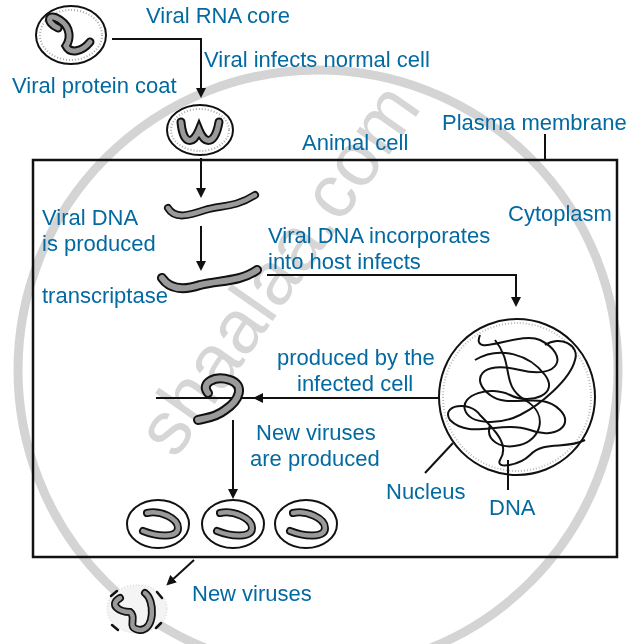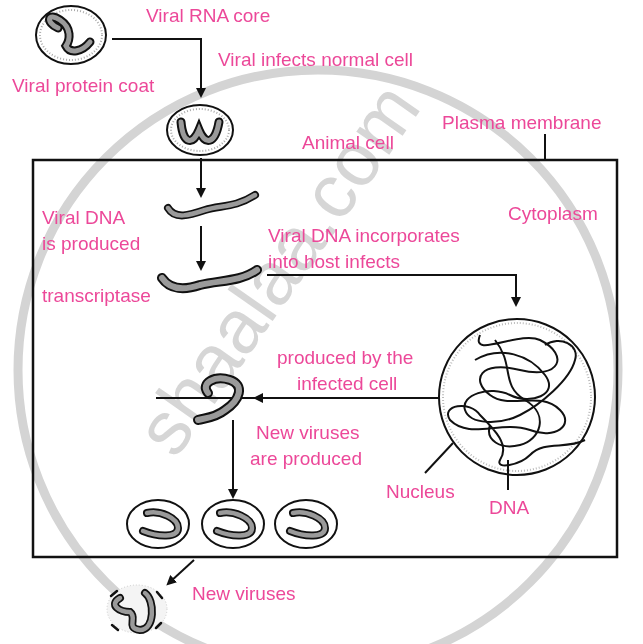--- a/index.html
+++ b/index.html
@@ -1,19 +1,19 @@
 <!DOCTYPE html>
 <html><head>
   <meta charset="utf-8">
   <style>
     html, body { margin: 0; padding: 0; background: #ffffff; }
     body { width: 643px; height: 644px; position: relative; overflow: hidden;
       font-family: "Liberation Sans", sans-serif; color: #111; }
     #stage { position: absolute; left: 0; top: 0; width: 643px; height: 644px; }
-    .lbl { position: absolute; font-size: 19px; line-height: 23px; color: #ec4899; white-space: nowrap;
+    .lbl { position: absolute; font-size: 22px; line-height: 23px; color: #0369a1; white-space: nowrap;
       font-family: "Liberation Sans", sans-serif; }
     .lbl.bold { font-weight: normal; }
     .watermark { position: absolute; left: 118px; top: 420px; font-size: 76px; color: #cfcfcf;
       transform: rotate(-55deg); transform-origin: 0 0; white-space: nowrap;
       font-family: "Liberation Sans", sans-serif; opacity: 0.85; }
   </style>
 </head>
 <body>
 
 <div id="stage">
@@ -103,21 +103,21 @@
     <g>
       <ellipse cx="137" cy="609" rx="30" ry="24" fill="#f4f4f4" stroke="#ccc" stroke-width="1" stroke-dasharray="1 2"></ellipse>
       <path d="M120,598 C108,605 120,612 130,612 C138,618 125,628 140,630 C155,630 155,600 145,593" fill="none" stroke="#111" stroke-width="8" stroke-linecap="round"></path>
       <path d="M120,598 C108,605 120,612 130,612 C138,618 125,628 140,630 C155,630 155,600 145,593" fill="none" stroke="#9a9a9a" stroke-width="4.5" stroke-linecap="round"></path>
       <path d="M111,596 l6,-5 M157,592 l5,6 M112,625 l6,5 M156,628 l5,-5" stroke="#111" stroke-width="2.5" stroke-linecap="round"></path>
     </g>
   </svg>
 
   <div class="lbl" style="left:146px;top:4px">Viral RNA core</div>
   <div class="lbl" style="left:12px;top:74px">Viral protein coat</div>
-  <div class="lbl" style="left:218px;top:48px">Viral infects normal cell</div>
+  <div class="lbl" style="left:204px;top:48px">Viral infects normal cell</div>
   <div class="lbl" style="left:442px;top:111px">Plasma membrane</div>
   <div class="lbl bold" style="left:302px;top:131px">Animal cell</div>
   <div class="lbl" style="left:508px;top:202px">Cytoplasm</div>
 
   <div class="lbl" style="left:42px;top:232px">is produced</div>
   <div class="lbl" style="left:42px;top:206px">Viral DNA</div>
   <div class="lbl" style="left:42px;top:284px">transcriptase</div>
 
   <div class="lbl" style="left:268px;top:224px">Viral DNA incorporates</div>
   <div class="lbl" style="left:268px;top:250px">into host infects</div>

